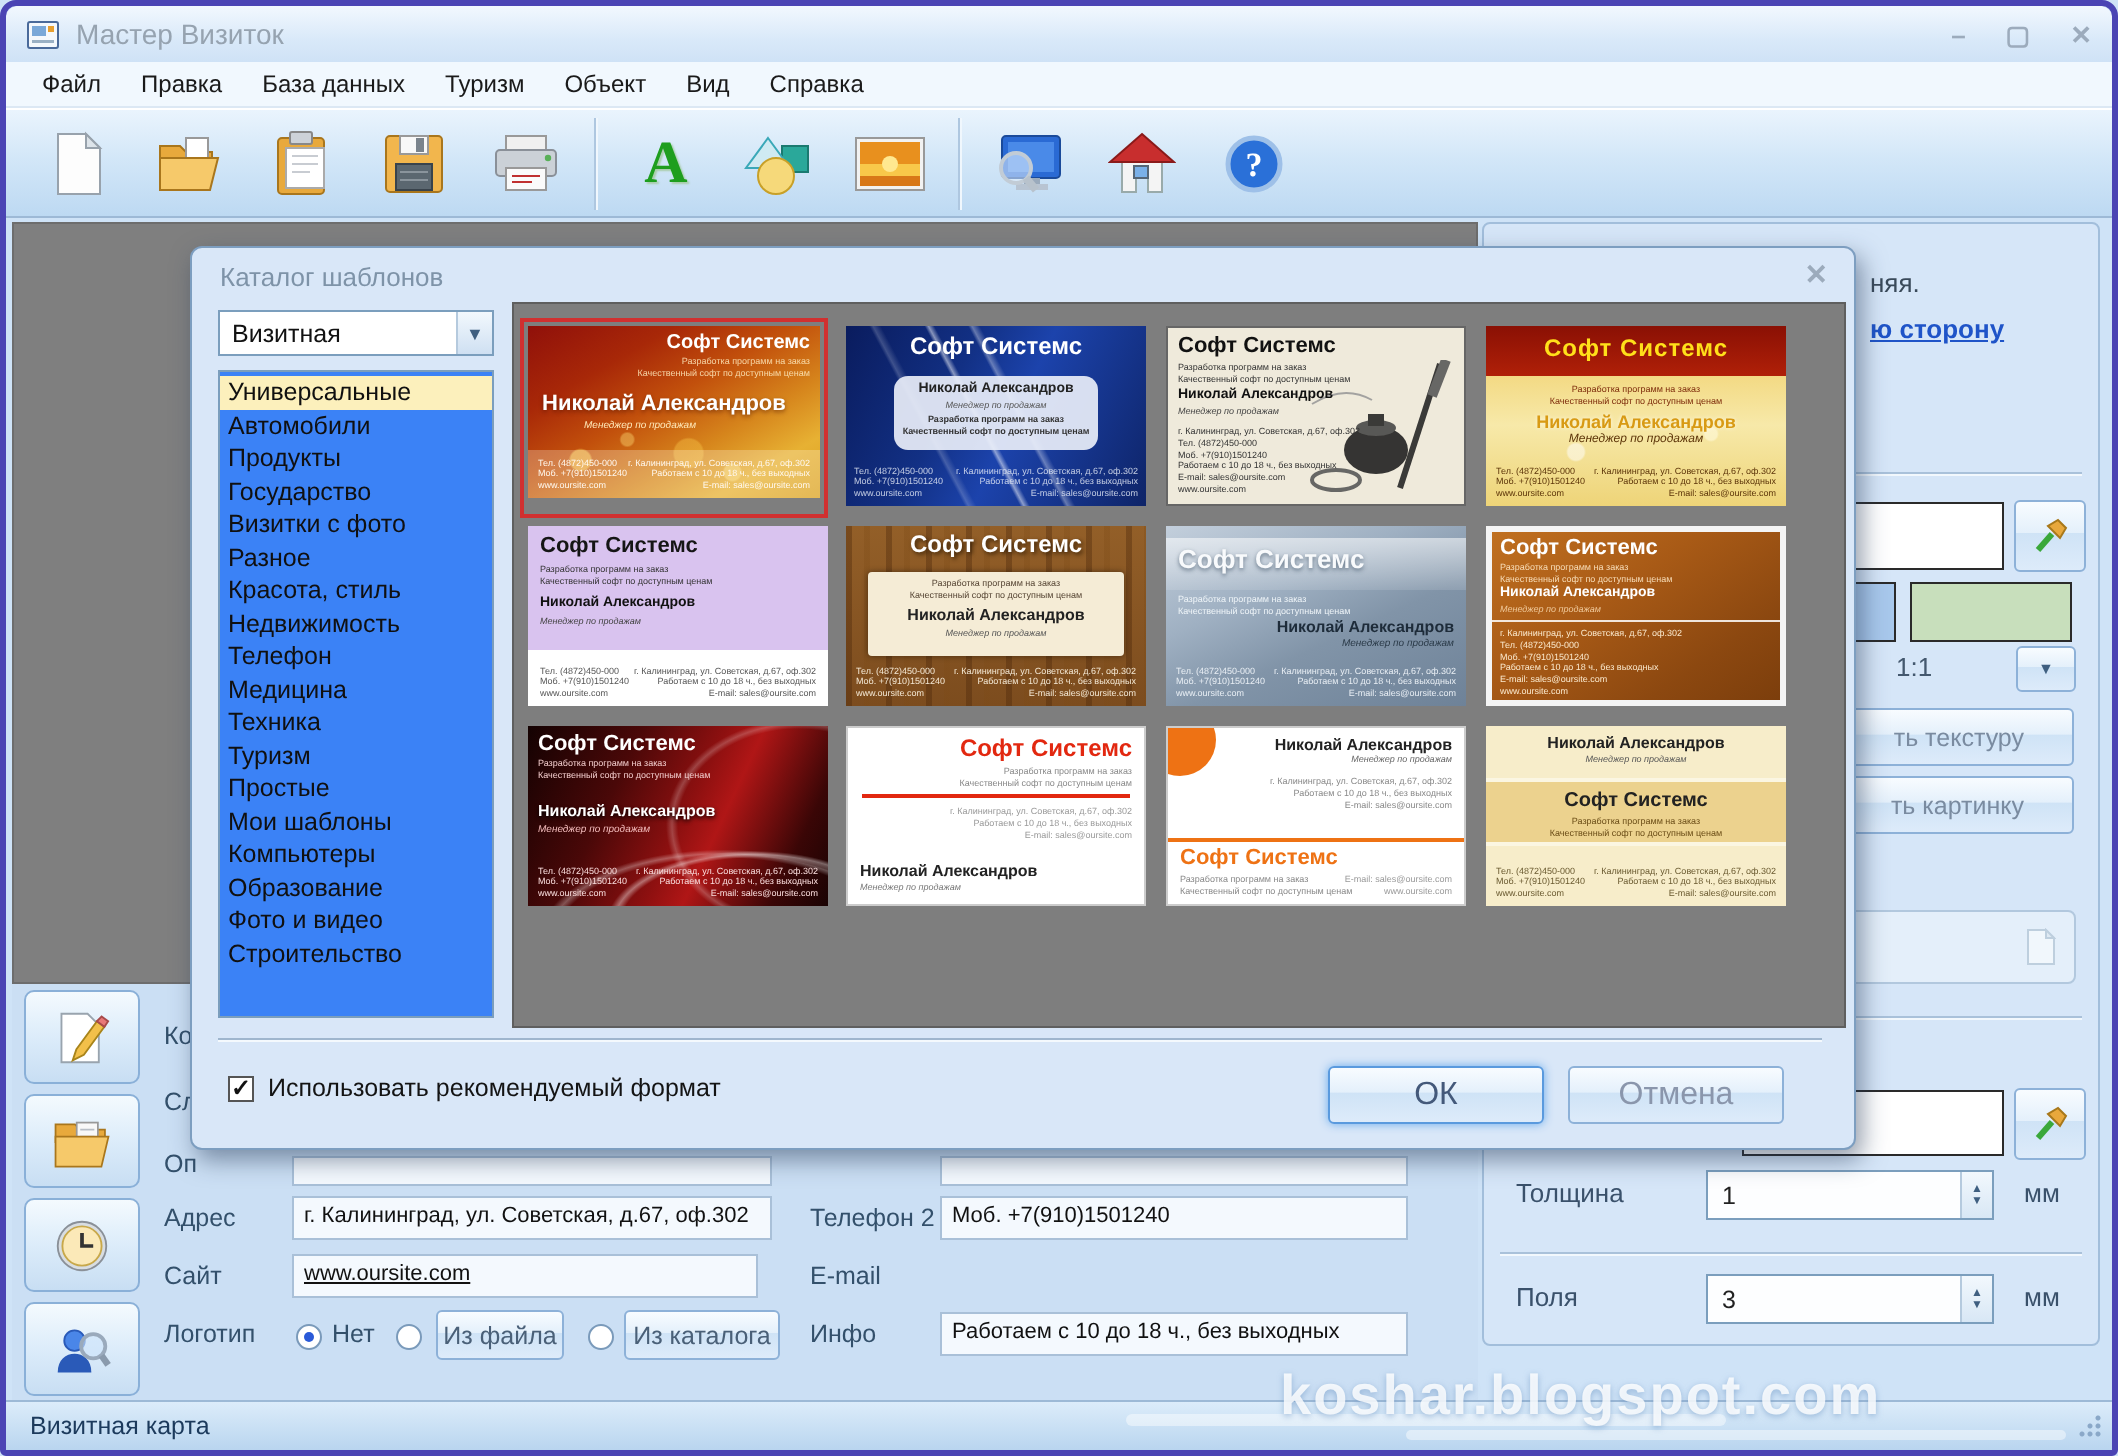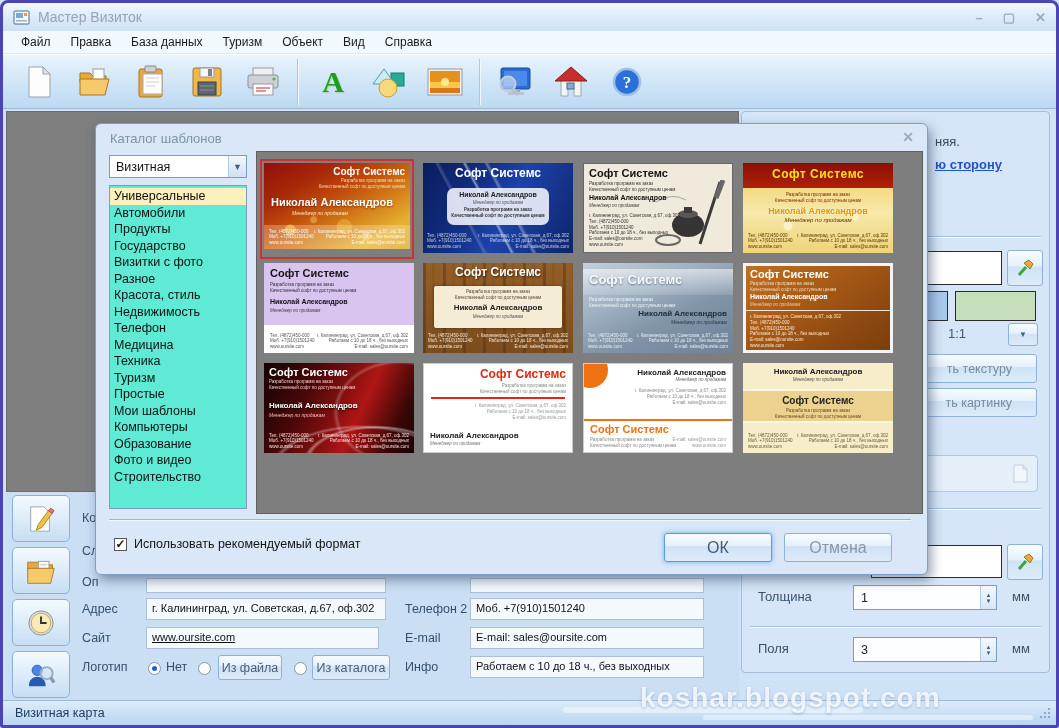--- a/index.html
+++ b/index.html
@@ -73,21 +73,21 @@
   
   .dialog { position:absolute; left:95px; top:123px; width:833px; height:452px; background:#d9e7f8;
     border:1px solid #7d9ec0; border-radius:6px; box-shadow:3px 5px 12px rgba(35,55,85,.5); z-index:30; }
   .dlg-title { position:absolute; left:14px; top:7px; font-size:13px; color:#7e93a8; }
   .dlg-close { position:absolute; right:13px; top:5px; font-size:14px; font-weight:bold; color:#9cabbc; }
   .combo { position:absolute; left:13px; top:31px; width:138px; height:23px; background:#fff; border:1px solid #7b9ebd;
     display:flex; align-items:center; }
   .combo .cval { flex:1; font-size:12.5px; color:#111; padding-left:6px; }
   .combo .carr { width:18px; height:100%; border-left:1px solid #b5cade; background:linear-gradient(#f2f8fd,#cfe0f2);
     display:flex; align-items:center; justify-content:center; font-size:9px; color:#3f5f80; }
-  .catlist { position:absolute; left:13px; top:61px; width:138px; height:324px; background:#5eead4;
+  .catlist { position:absolute; left:13px; top:61px; width:138px; height:324px; background:#3b82f6;
     border:1px solid #7b9ebd; overflow:hidden; padding-top:2px; }
   .citem { font-size:12.5px; color:#101010; line-height:16.5px; padding-left:4px; white-space:nowrap; }
   .citem.sel { background:#fcf0bc; }
   .tpanel { position:absolute; left:160px; top:27px; width:667px; height:363px; background:#7e7e7e; border:1px solid #5f5f5f; }
   .dlg-hr { position:absolute; left:13px; top:395px; width:802px; height:2px; border-top:1px solid #9fb6ce; border-bottom:1px solid #f4f9fd; }
   .cb { position:absolute; left:18px; top:414px; width:13px; height:13px; background:#fff; border:1px solid #555;
     font-size:12px; line-height:11px; text-align:center; color:#111; font-weight:bold; }
   .cb-label { position:absolute; left:38px; top:413px; font-size:12.5px; color:#141414; }
   .dbtn { position:absolute; width:108px; height:29px; font-size:16px; }
   .dbtn.ok { border-color:#5a9ade; box-shadow:0 0 5px rgba(95,165,235,.9); color:#44597a; }
@@ -373,21 +373,20 @@
     <div class="finput" style="left:464px; top:86px; width:234px; height:15px;"></div>
 
     <div class="flabel" style="left:76px; top:110px;">Адрес</div>
     <div class="finput" style="left:140px; top:106px; width:240px;">г. Калининград, ул. Советская, д.67, оф.302</div>
     <div class="flabel" style="left:399px; top:110px;">Телефон 2</div>
     <div class="finput" style="left:464px; top:106px; width:234px;">Моб. +7(910)1501240</div>
 
     <div class="flabel" style="left:76px; top:139px;">Сайт</div>
     <div class="finput" style="left:140px; top:135px; width:233px;text-decoration:underline;">www.oursite.com</div>
     <div class="flabel" style="left:399px; top:139px;">E-mail</div>
-    <div class="finput" style="left:464px; top:135px; width:234px;">E-mail: sales@oursite.com</div>
 
     <div class="flabel" style="left:76px; top:168px;">Логотип</div>
     <div class="radio sel" style="left:142px; top:170px;"></div>
     <div class="flabel" style="left:160px; top:168px;">Нет</div>
     <div class="radio" style="left:192px; top:170px;"></div>
     <div class="btn abs" style="left:212px; top:163px; width:64px; height:25px; color:#4a6078;">Из файла</div>
     <div class="radio" style="left:288px; top:170px;"></div>
     <div class="btn abs" style="left:306px; top:163px; width:78px; height:25px; color:#4a6078;">Из каталога</div>
     <div class="flabel" style="left:399px; top:168px;">Инфо</div>
     <div class="finput" style="left:464px; top:164px; width:234px;">Работаем с 10 до 18 ч., без выходных</div>

